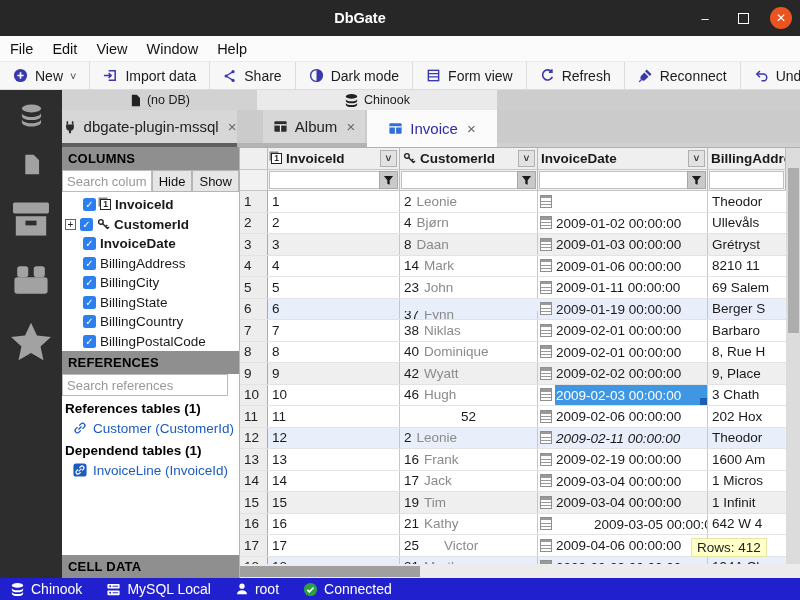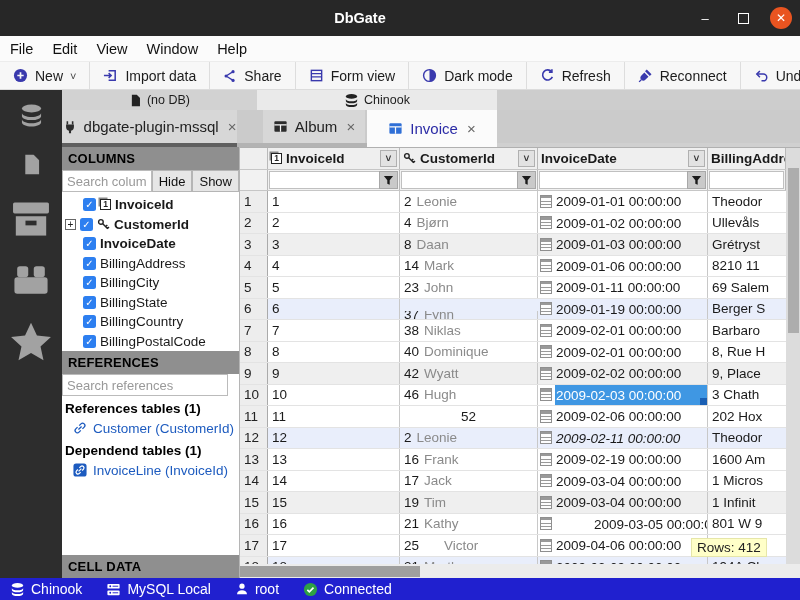--- a/index.html
+++ b/index.html
@@ -141,35 +141,35 @@
           <circle cx="11.5" cy="3" r="1.8"></circle>
           <circle cx="3.5" cy="8" r="1.8"></circle>
           <circle cx="11.5" cy="13" r="1.8"></circle>
           <path d="M11.5 3L3.5 8l8 5" stroke="currentColor" stroke-width="1.4" fill="none"></path>
         </svg>
       </span>
       <span>Share</span>
     </button>
     <button class="tb-btn">
       <span class="ic">
+        <svg width="15" height="15" viewBox="0 0 16 16">
+          <circle cx="8" cy="8" r="6.3" fill="none" stroke="currentColor" stroke-width="1.5"></circle>
+          <path d="M8 1.7a6.3 6.3 0 0 1 0 12.6z" fill="currentColor"></path>
+        </svg>
+      </span>
+      <span>Dark mode</span>
+    </button>
+    <button class="tb-btn">
+      <span class="ic">
         <svg width="15" height="15" viewBox="0 0 16 16" fill="none" stroke="currentColor" stroke-width="1.5">
           <rect x="2.5" y="2.5" width="11" height="11"></rect>
           <path d="M2.5 6h11M2.5 9.5h11"></path>
         </svg>
       </span>
       <span>Form view</span>
-    </button>
-    <button class="tb-btn">
-      <span class="ic">
-        <svg width="15" height="15" viewBox="0 0 16 16">
-          <circle cx="8" cy="8" r="6.3" fill="none" stroke="currentColor" stroke-width="1.5"></circle>
-          <path d="M8 1.7a6.3 6.3 0 0 1 0 12.6z" fill="currentColor"></path>
-        </svg>
-      </span>
-      <span>Dark mode</span>
     </button>
     <button class="tb-btn">
       <span class="ic">
         <svg width="15" height="15" viewBox="0 0 16 16" fill="none" stroke="currentColor" stroke-width="1.7">
           <path d="M13.2 9.5A5.4 5.4 0 1 1 12.4 4"></path>
           <path d="M12.7 1.2v3.2H9.5"></path>
         </svg>
       </span>
       <span>Refresh</span>
     </button>
@@ -418,21 +418,20 @@
   <div id="grid-rows">
       <div class="g-row">
         <div class="g-cell g-rownum" style="width: 28px;">1</div>
         <div class="g-cell" style="width: 132px;">1</div>
         <div class="g-cell" style="width: 138px;">
           <span>2</span>
           <span class="cust-name">Leonie</span>
         </div>
         <div class="g-cell date-cell" style="width: 170px;">
           <span class="date-ic"></span>
-          <span class="date-text">2009-01-01 00:00:00</span>
         </div>
         <div class="g-cell" style="width: 78px; border-right: none;">Theodor</div>
       </div>
       <div class="g-row">
         <div class="g-cell g-rownum" style="width: 28px;">2</div>
         <div class="g-cell" style="width: 132px;">2</div>
         <div class="g-cell" style="width: 138px;">
           <span>4</span>
           <span class="cust-name">Bjørn</span>
         </div>
@@ -615,21 +614,21 @@
         <div class="g-cell g-rownum" style="width: 28px;">16</div>
         <div class="g-cell" style="width: 132px;">16</div>
         <div class="g-cell" style="width: 138px;">
           <span>21</span>
           <span class="cust-name">Kathy</span>
         </div>
         <div class="g-cell date-cell" style="width: 170px; gap: 38px;">
           <span class="date-ic"></span>
           <span class="date-text">2009-03-05 00:00:00</span>
         </div>
-        <div class="g-cell" style="width: 78px; border-right: none;">801 W 9</div>
+        <div class="g-cell" style="width: 78px; border-right: none;">642 W 4</div>
       </div>
       <div class="g-row">
         <div class="g-cell g-rownum" style="width: 28px;">17</div>
         <div class="g-cell" style="width: 132px;">17</div>
         <div class="g-cell" style="width: 138px; gap: 20px;">
           <span>25</span>
           <span class="cust-name">Victor</span>
         </div>
         <div class="g-cell date-cell" style="width: 170px;">
           <span class="date-ic"></span>

